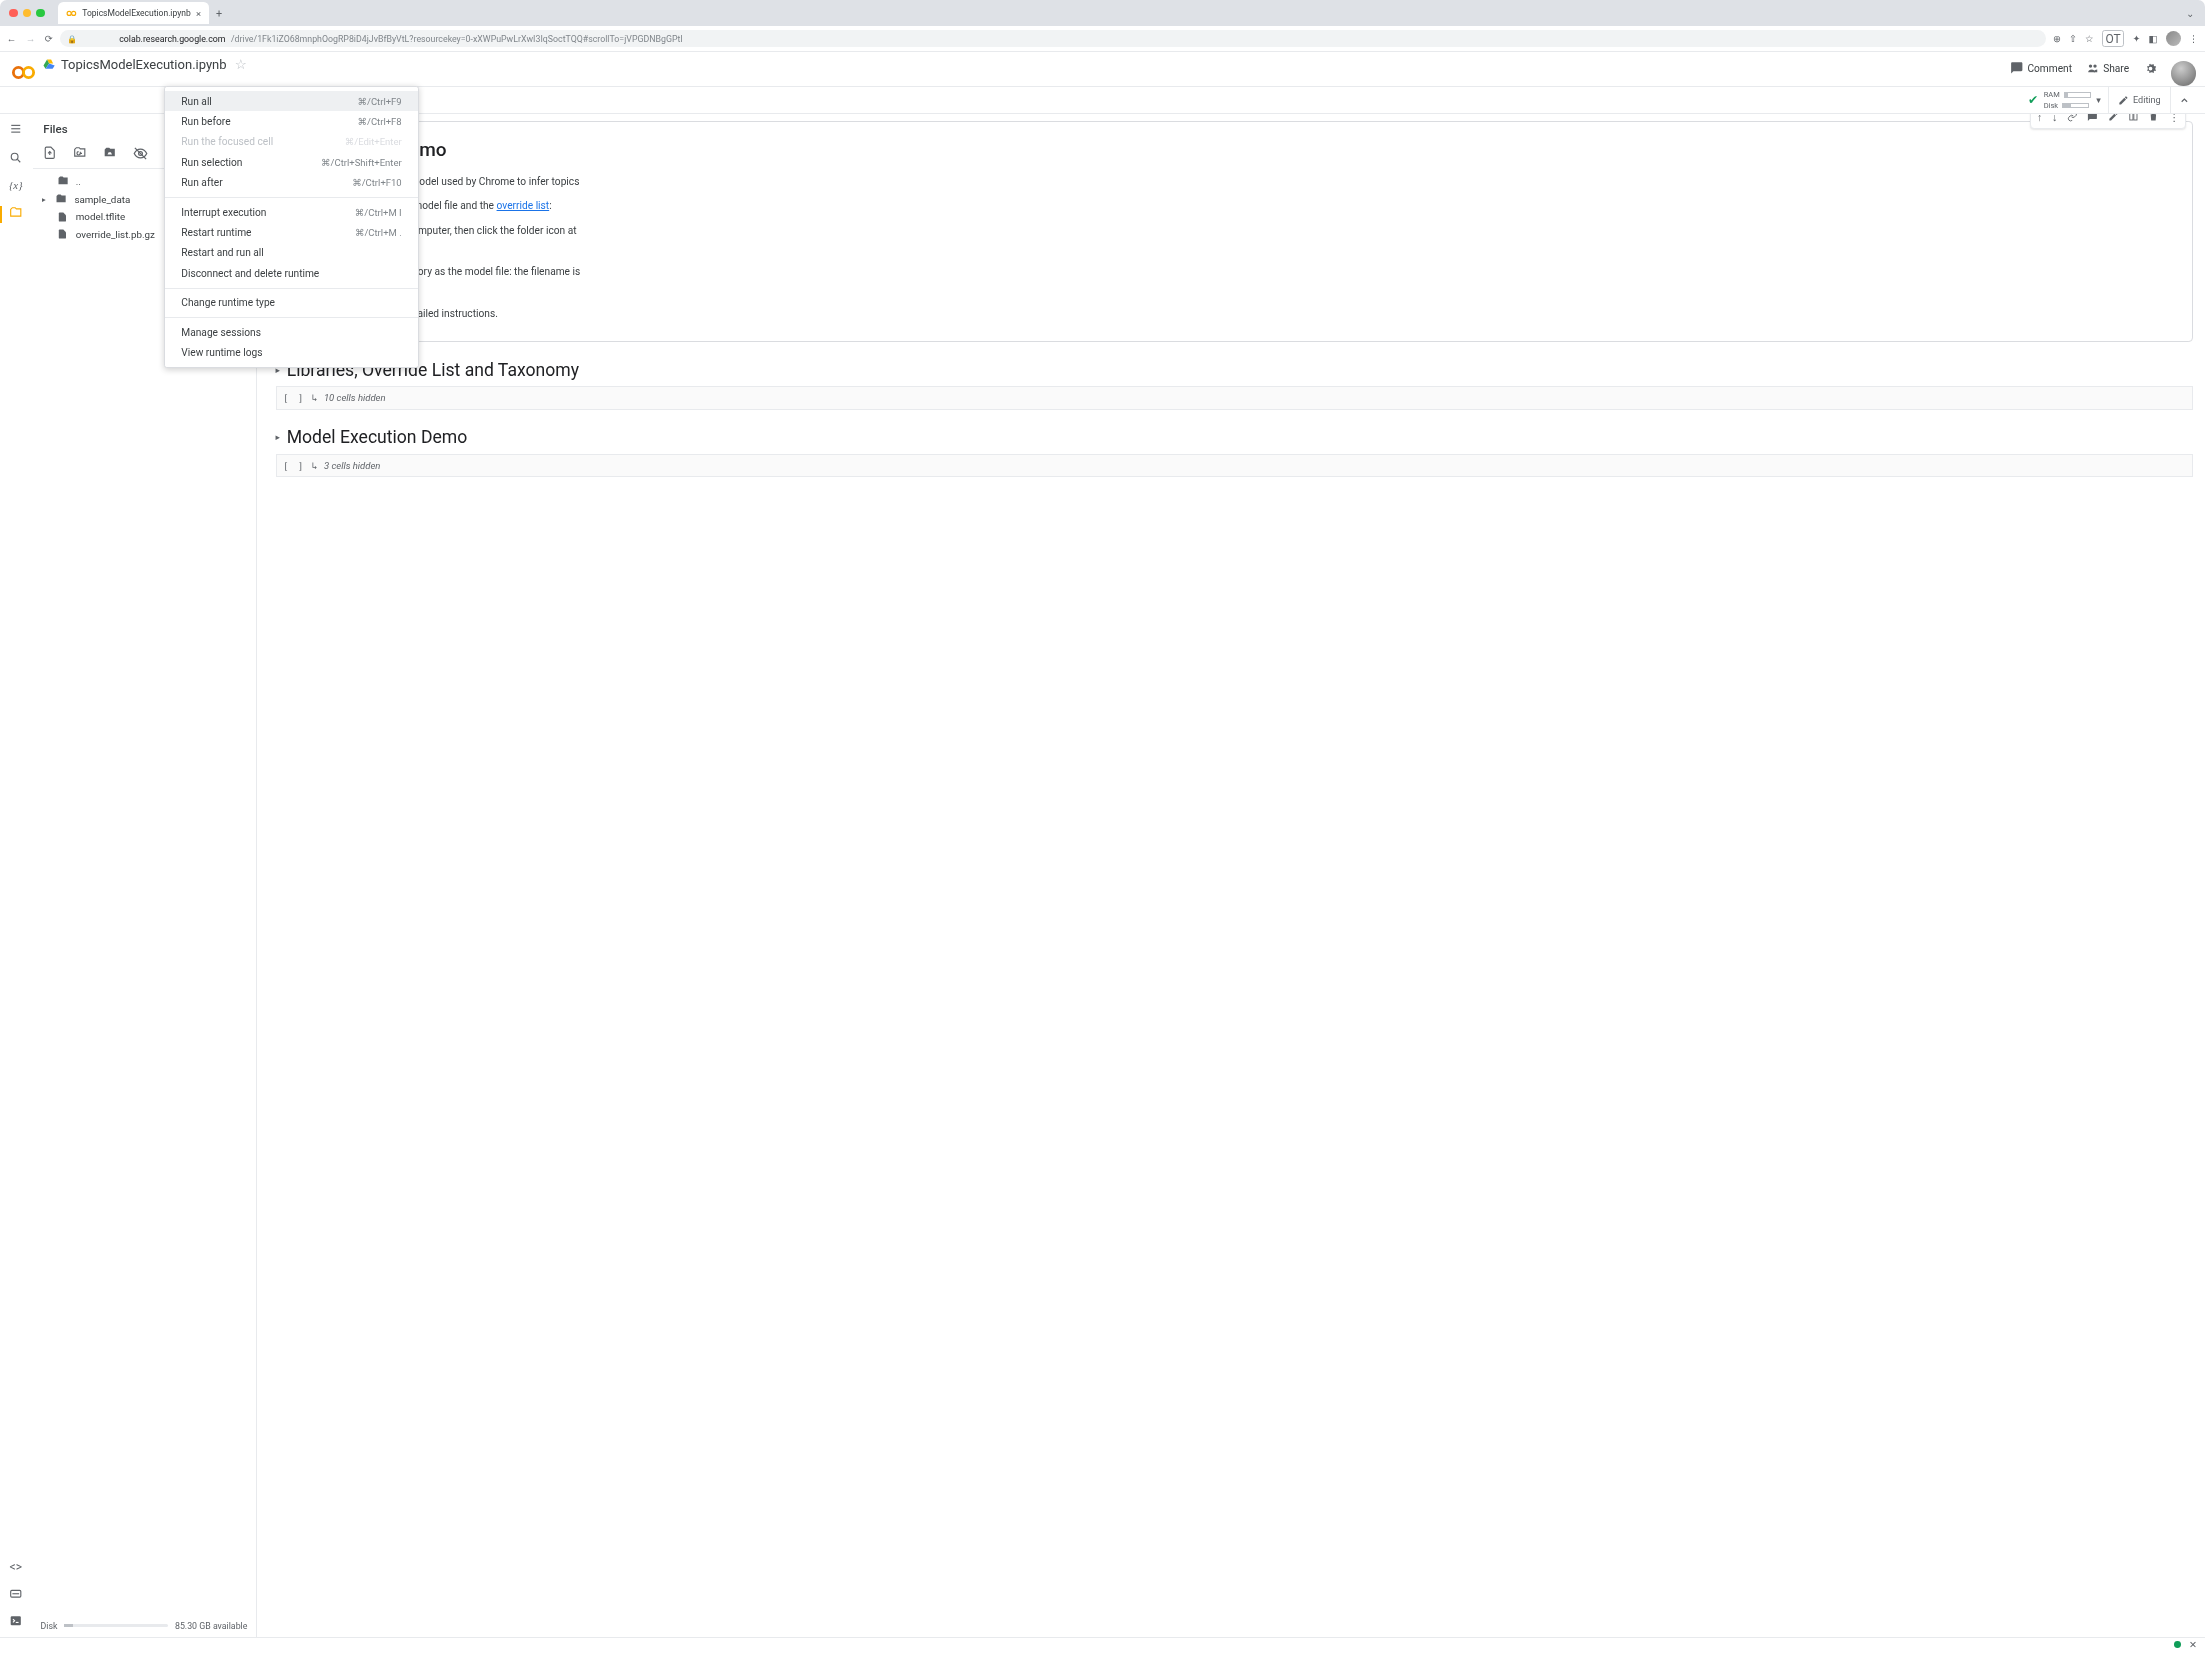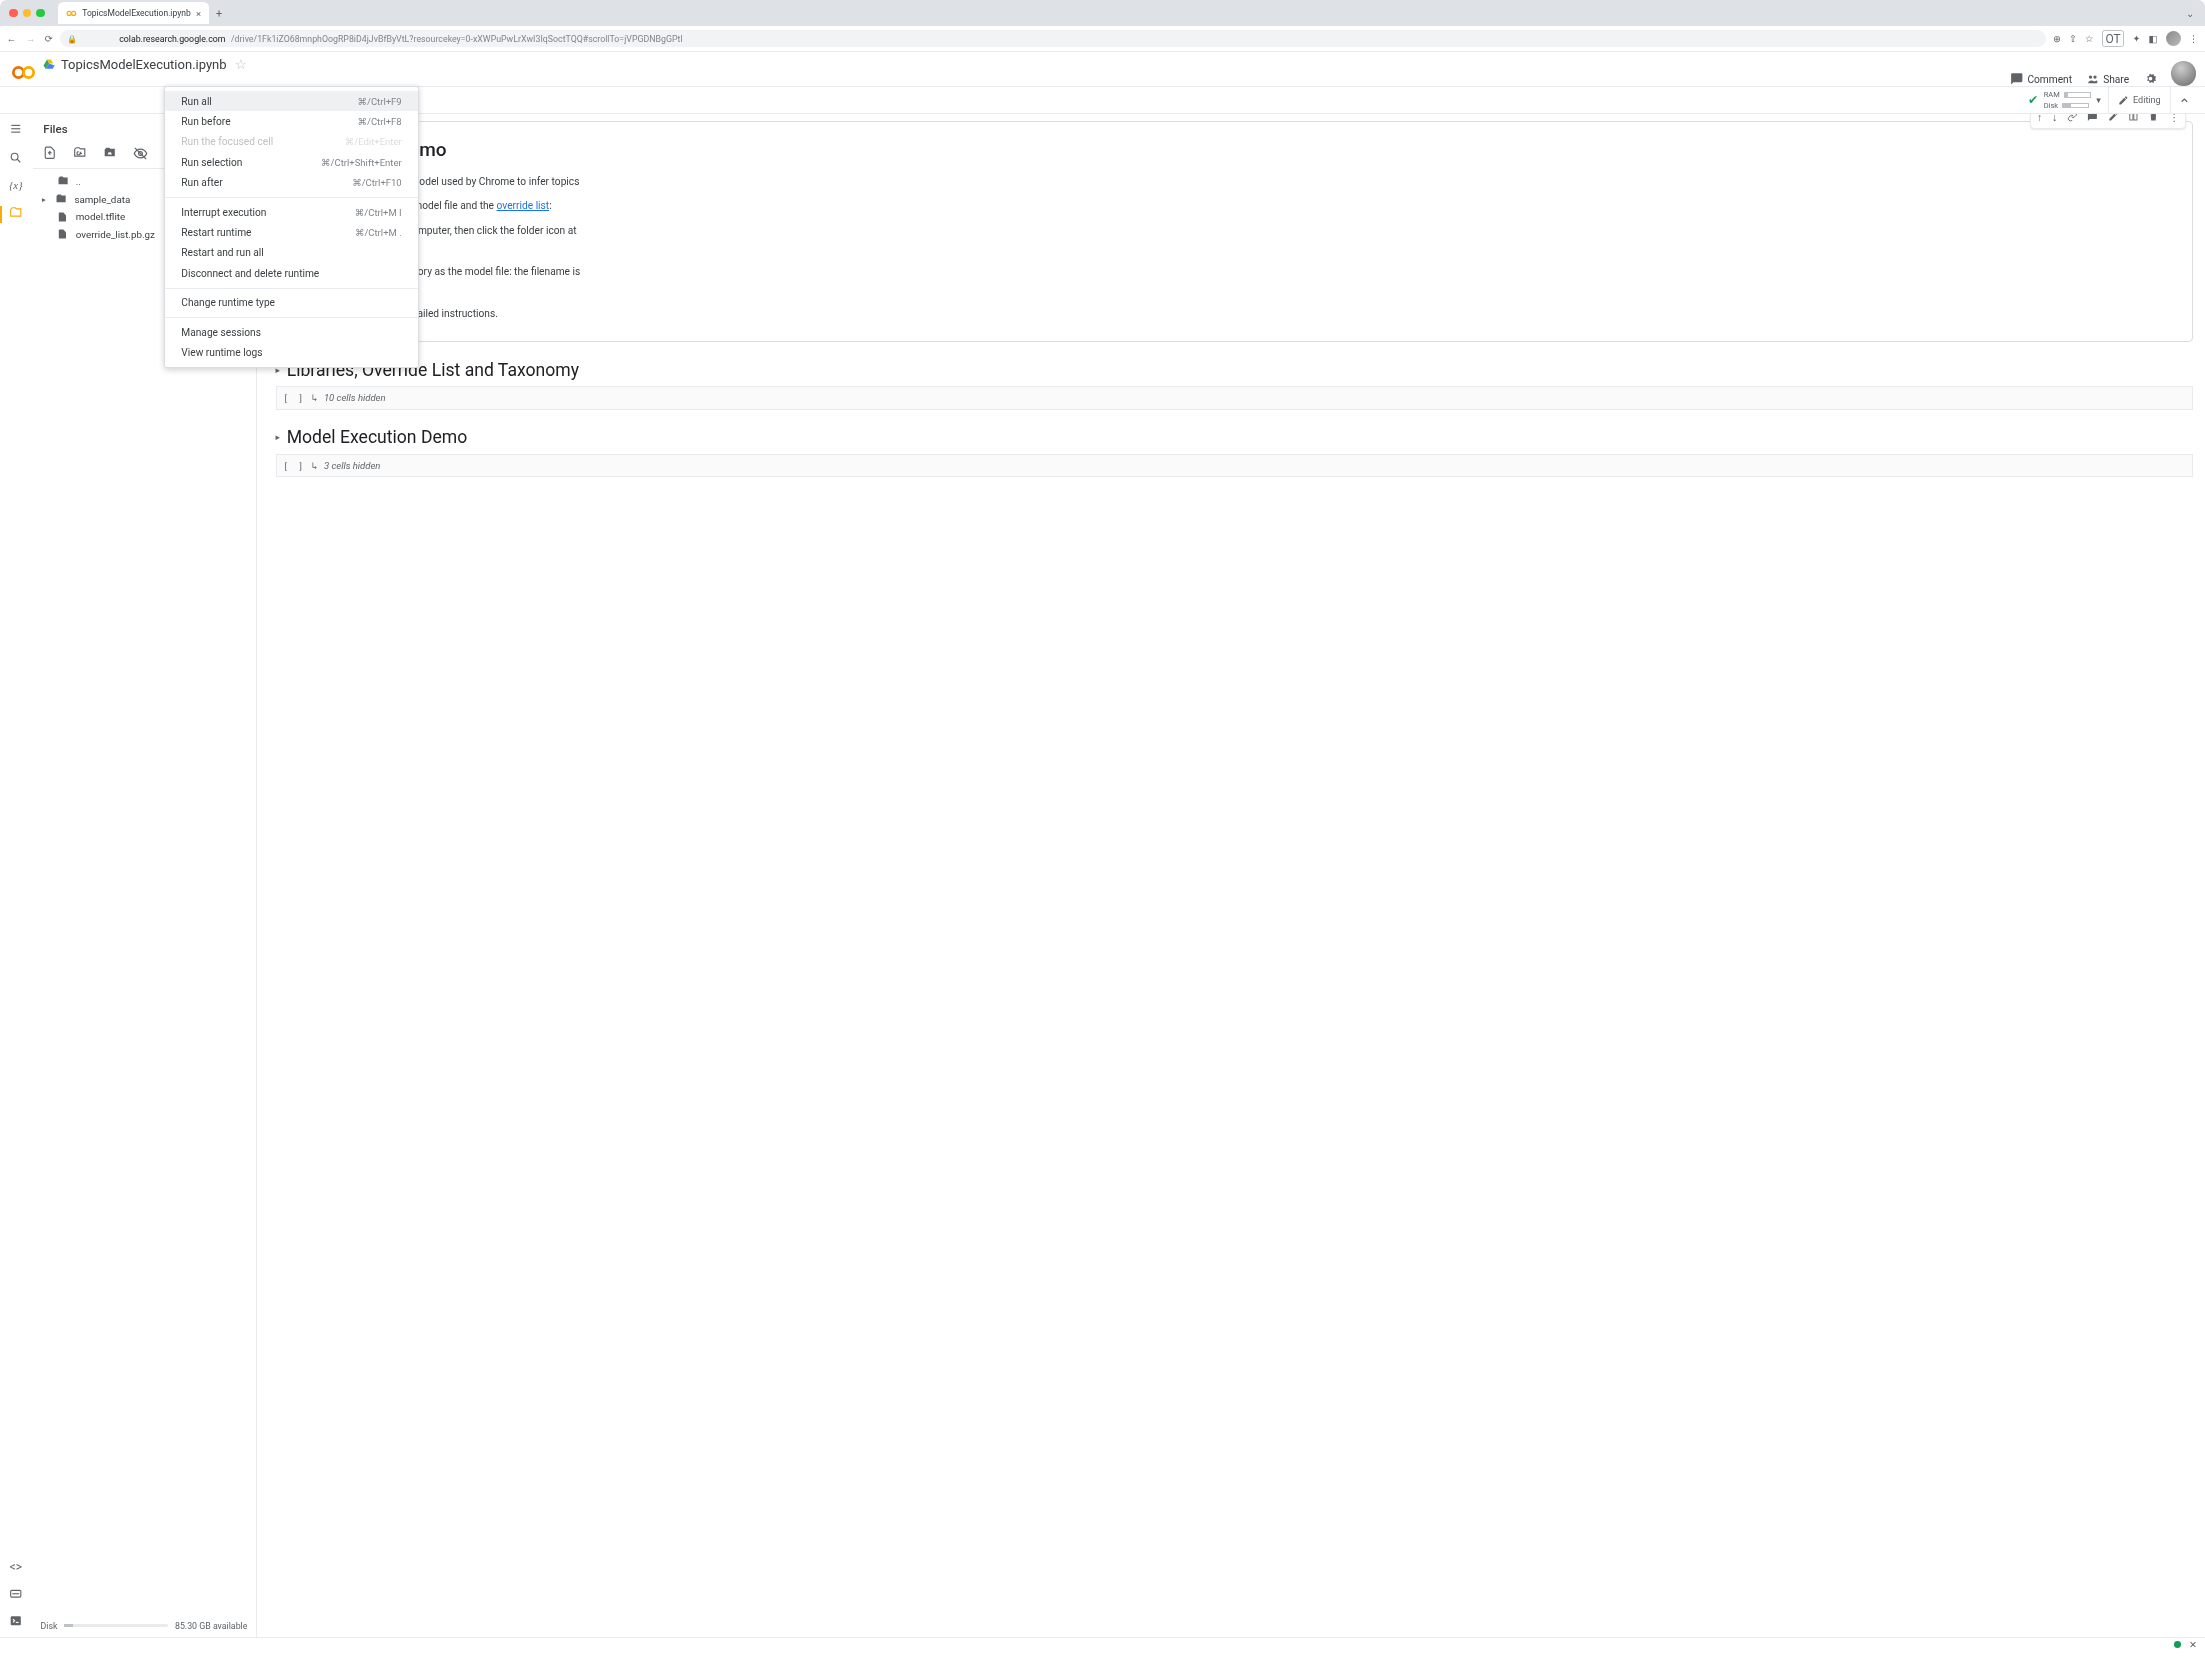--- a/index.html
+++ b/index.html
@@ -35,21 +35,21 @@
 .colab-logo { width: 27px; height: 27px; margin-top: 2.7px; }
 .colab-title-block { flex: 1; }
 .title-row { display: flex; align-items: center; gap: 5.4px; }
 .drive-icon { width: 12.2px; height: 12.2px; }
 .doc-title { font-size: 13px; color: #3c4043; }
 .star-icon { color: #bdc1c6; font-size: 13.5px; margin-left: 2.7px; }
 .menubar { display: flex; gap: 12.2px; padding: 4.1px 0 5.4px 0; font-size: 10.2px; color: #3c4043; }
 .menubar .menu-item { cursor: pointer; }
 .menubar .last-saved { color: #80868b; text-decoration: underline; cursor: pointer; }
 
-.header-actions { display: flex; align-items: flex-end; gap: 13.5px; padding-top: 5.4px; }
+.header-actions { display: flex; align-items: flex-start; gap: 13.5px; padding-top: 5.4px; }
 .hdr-btn { display: flex; align-items: center; gap: 4.1px; color: #3c4043; cursor: pointer; font-size: 10.2px; }
 .hdr-icon { font-size: 13.5px; color: #5f6368; }
 .avatar-lg { width: 24.4px; height: 24.4px; border-radius: 50%; background: radial-gradient(circle at 40% 30%, #ccc, #666); }
 
 
 .sub-header { display: flex; align-items: center; border-top: 0.7px solid #e8eaed; border-bottom: 0.7px solid #e8eaed; height: 28.4px; font-size: 9.1px; padding-right: 6.8px; }
 .sub-header .spacer { flex: 1; }
 .ram-disk { display: flex; align-items: center; gap: 5.4px; color: #5f6368; padding-right: 6.8px; border-right: 0.7px solid #e8eaed; height: 100%; }
 .ram-disk .check { color: #0f9d58; font-size: 12.2px; }
 .ram-disk .meters { display: flex; flex-direction: column; gap: 1.4px; font-size: 7.5px; }

